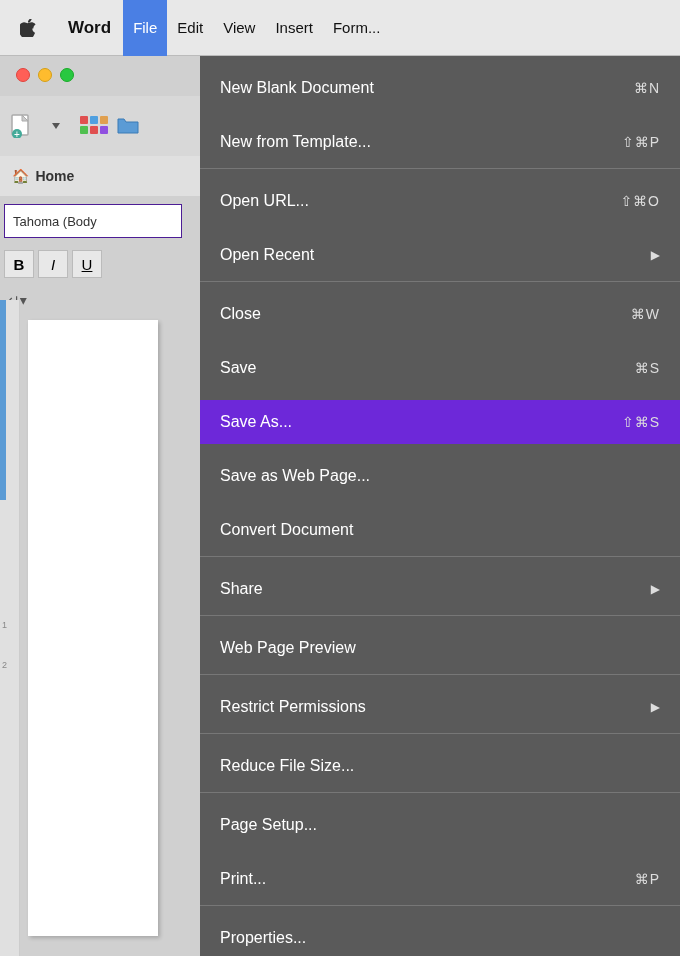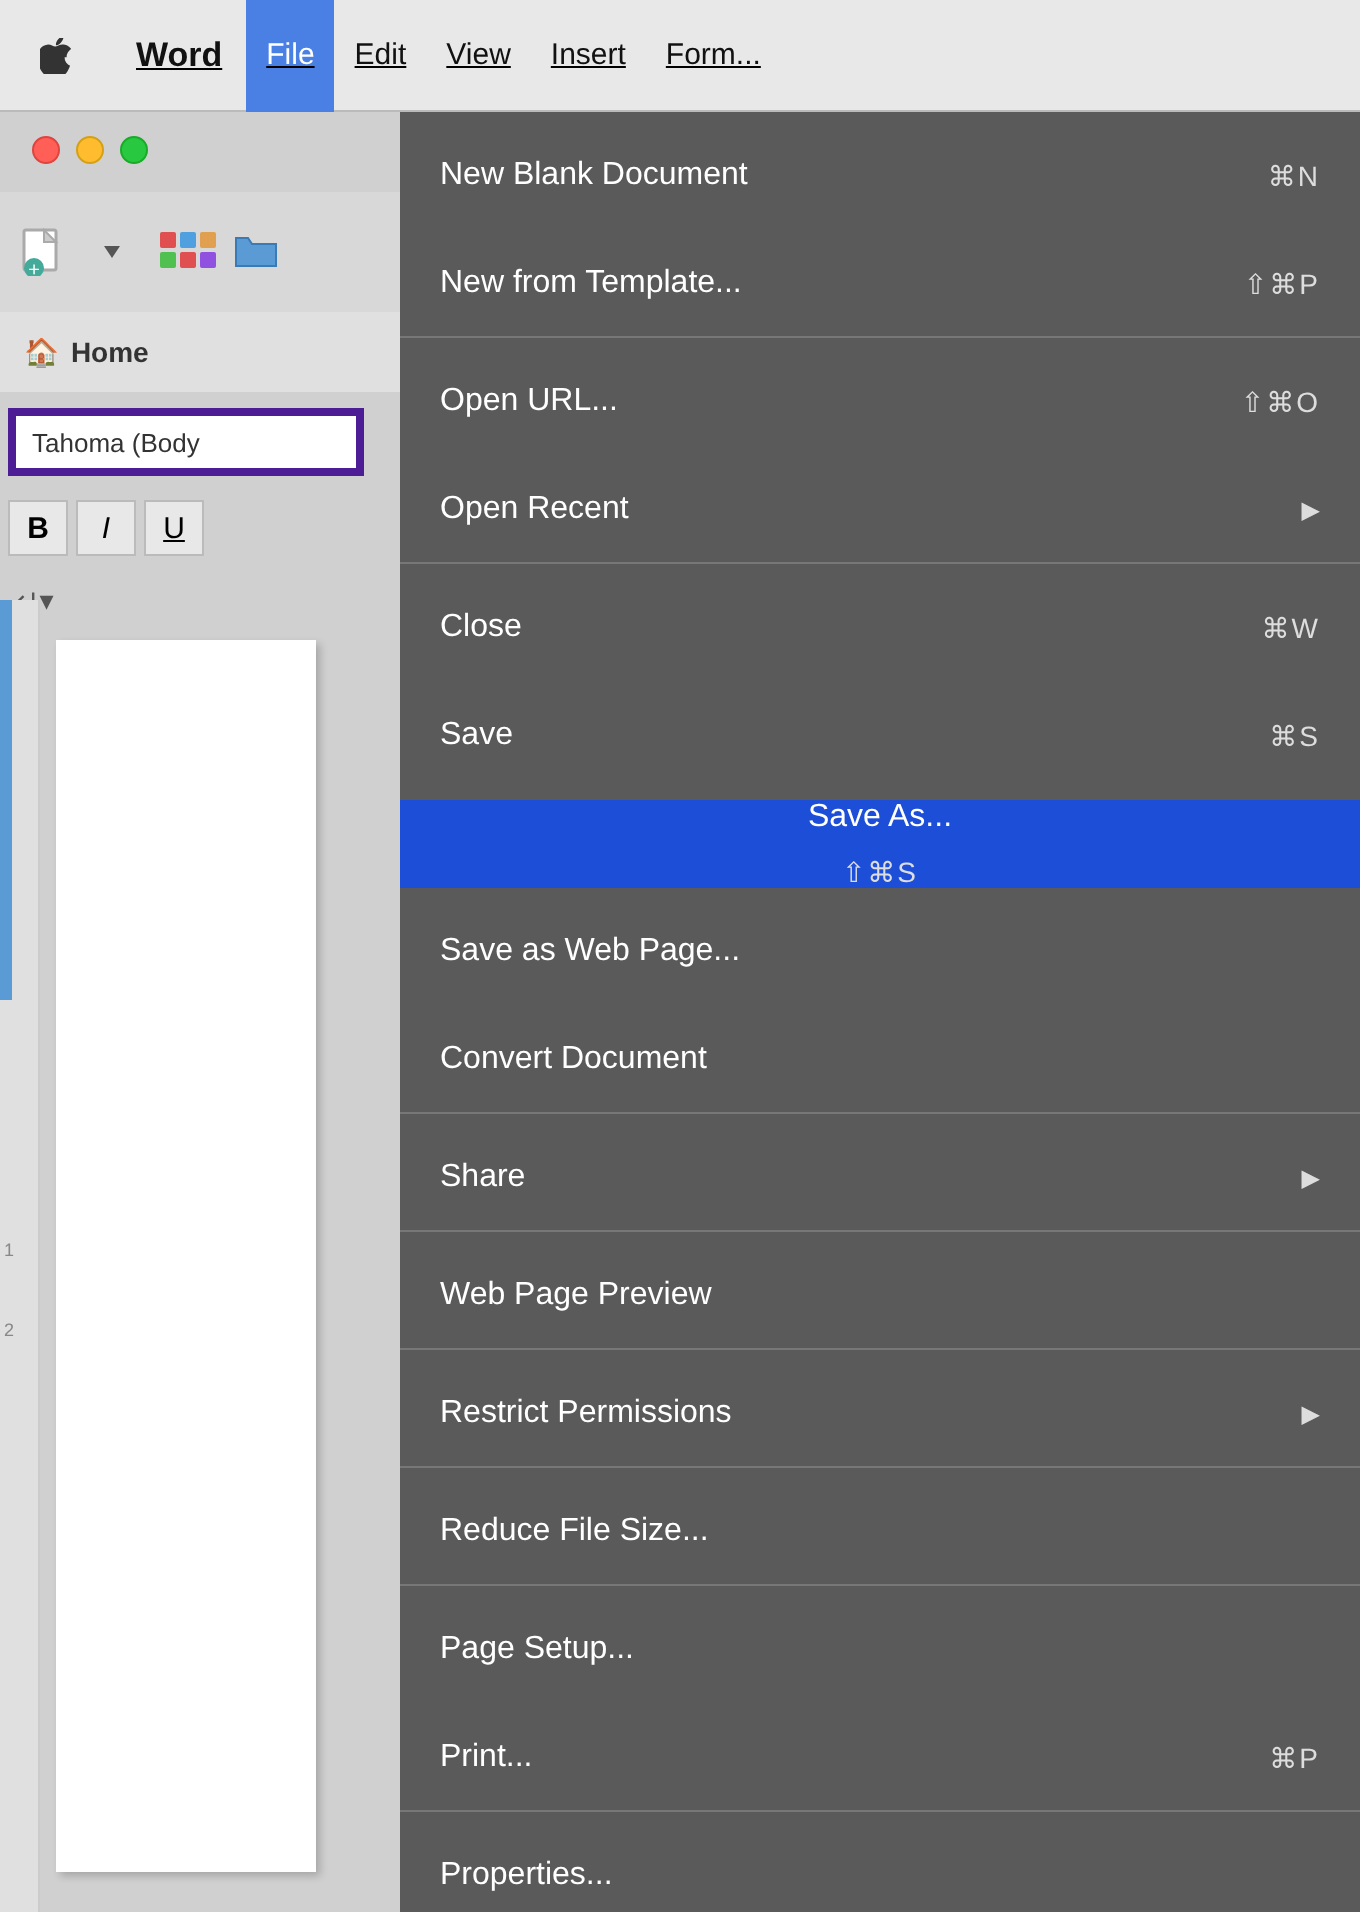--- a/index.html
+++ b/index.html
@@ -14,21 +14,20 @@
 
     
     .menu-bar {
       position: absolute;
       top: 0; left: 0; right: 0;
       height: 56px;
       background: #e8e8e8;
       display: flex;
       align-items: center;
       border-bottom: 1px solid #bbb;
-      text-decoration: underline;
     }
     .apple-logo {
       width: 56px;
       display: flex;
       align-items: center;
       justify-content: center;
       font-size: 18px;
       color: #333;
     }
     .menu-bar-word {
@@ -215,22 +214,21 @@
       justify-content: space-between;
       padding: 0 20px;
       height: 44px;
       color: white;
       font-size: 16px;
       cursor: pointer;
       position: relative;
       margin-top: 10px;
     }
     .menu-item.highlighted {
-      background: #1d4ed8;
-      flex-direction: column;
+      background: #6d28d9;
     }
     .menu-item .item-label {
       font-size: 16px;
       color: white;
     }
     .menu-item .item-shortcut {
       font-size: 14px;
       color: #ddd;
       letter-spacing: 1px;
     }
@@ -306,21 +304,21 @@
       <path d="M2 4 L2 18 L22 18 L22 7 L10 7 L8 4 Z" fill="#5b9bd5" stroke="#3a7ab5" stroke-width="1"></path>
     </svg>
   </div>
 </div>
 
 <div class="ribbon-tab">
   <span class="home-icon">🏠</span>
   <span>Home</span>
 </div>
 
-<div style="position:absolute; top:204px; left:4px; width:178px; height:34px; background:white; border:4px solid #4c1d95; display:flex; align-items:center; padding:0 8px; font-size:13px; color:#333;">
+<div style="position:absolute; top:204px; left:4px; width:178px; height:34px; background:white; border:1px solid #4c1d95; display:flex; align-items:center; padding:0 8px; font-size:13px; color:#333;">
   <span>Tahoma (Body</span>
 </div>
 
 <div class="format-buttons">
   <div class="fmt-btn" style="font-weight:bold;">B</div>
   <div class="fmt-btn" style="font-style:italic;">I</div>
   <div class="fmt-btn" style="text-decoration:underline;">U</div>
 </div>
 
 <div class="indent-indicator" style="position:absolute;top:292px;left:8px;font-size:14px;color:#555;">

